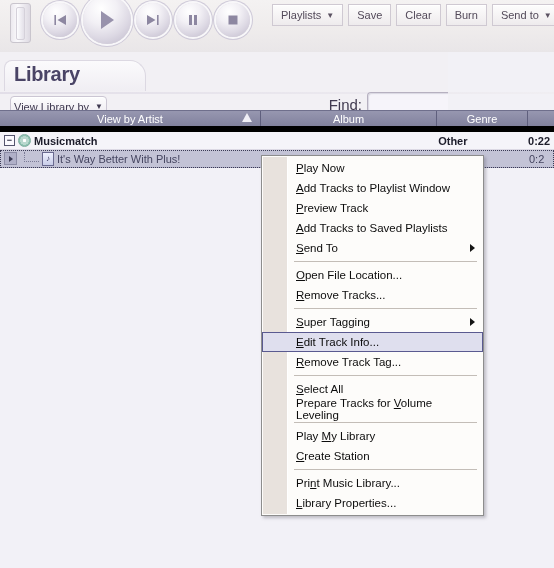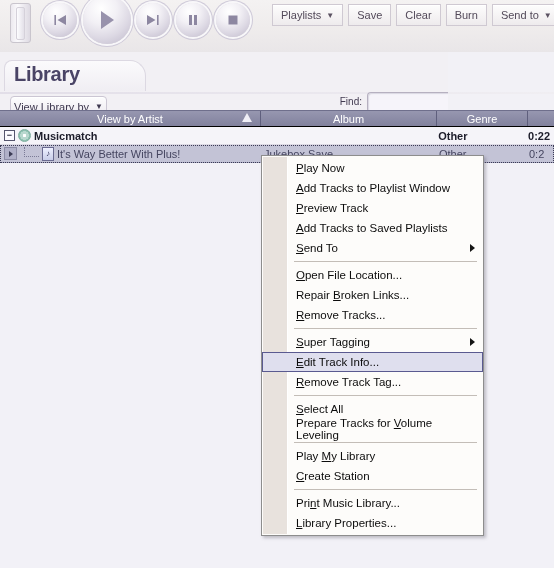--- a/index.html
+++ b/index.html
@@ -138,21 +138,21 @@
     background: linear-gradient(180deg,#fdfdfe 0%,#f4f2f6 55%,#eceaf0 100%);
     border: 1px solid #cbc6d3;
     border-radius: 4px;
     box-shadow: inset 0 1px 0 #ffffff;
     cursor: default;
   }
   #view-library-by .caret { font-size: 8px; }
   #find-label {
     position: absolute;
     right: 86px; top: 44px;
-    font-size: 10px;
+    font-size: 15px;
     color: #413a50;
   }
   #find-input {
     position: absolute;
     right: 0; top: 40px;
     width: 80px; height: 19px;
     background: #f6f4fa;
     border: 1px solid #b6b0c0;
     border-right: none;
     border-radius: 4px 0 0 4px;
@@ -166,21 +166,21 @@
     width: 554px;
     bottom: 0;
     background: #f2f1f7;
   }
   #col-headers {
     position: relative;
     height: 15px;
     display: flex;
     background: #8e8ea9;
     border-top: 1px solid #6f6f8c;
-    border-bottom: 1px solid #000000;
+    border-bottom: 6px solid #000000;
     justify-content: space-between;
   }
   .col-head {
     position: relative;
     display: flex;
     align-items: center;
     justify-content: center;
     font-size: 11px;
     color: #ffffff;
     background: linear-gradient(180deg,#9797b0 0%,#8b8ba6 55%,#81819d 100%);
@@ -469,23 +469,20 @@
       </div>
       <div class="menu-item">
         <span><span class="acc">S</span>end To</span>
         <span class="submenu-arrow"></span>
       </div>
       <div class="menu-sep"></div>
       <div class="menu-item">
         <span><span class="acc">O</span>pen File Location...</span>
       </div>
       <div class="menu-item">
-        <span>Repair <span class="acc">B</span>roken Links...</span>
-      </div>
-      <div class="menu-item">
         <span><span class="acc">R</span>emove Tracks...</span>
       </div>
       <div class="menu-sep"></div>
       <div class="menu-item">
         <span><span class="acc">S</span>uper Tagging</span>
         <span class="submenu-arrow"></span>
       </div>
       <div class="menu-item highlighted">
         <span><span class="acc">E</span>dit Track Info...</span>
       </div>

